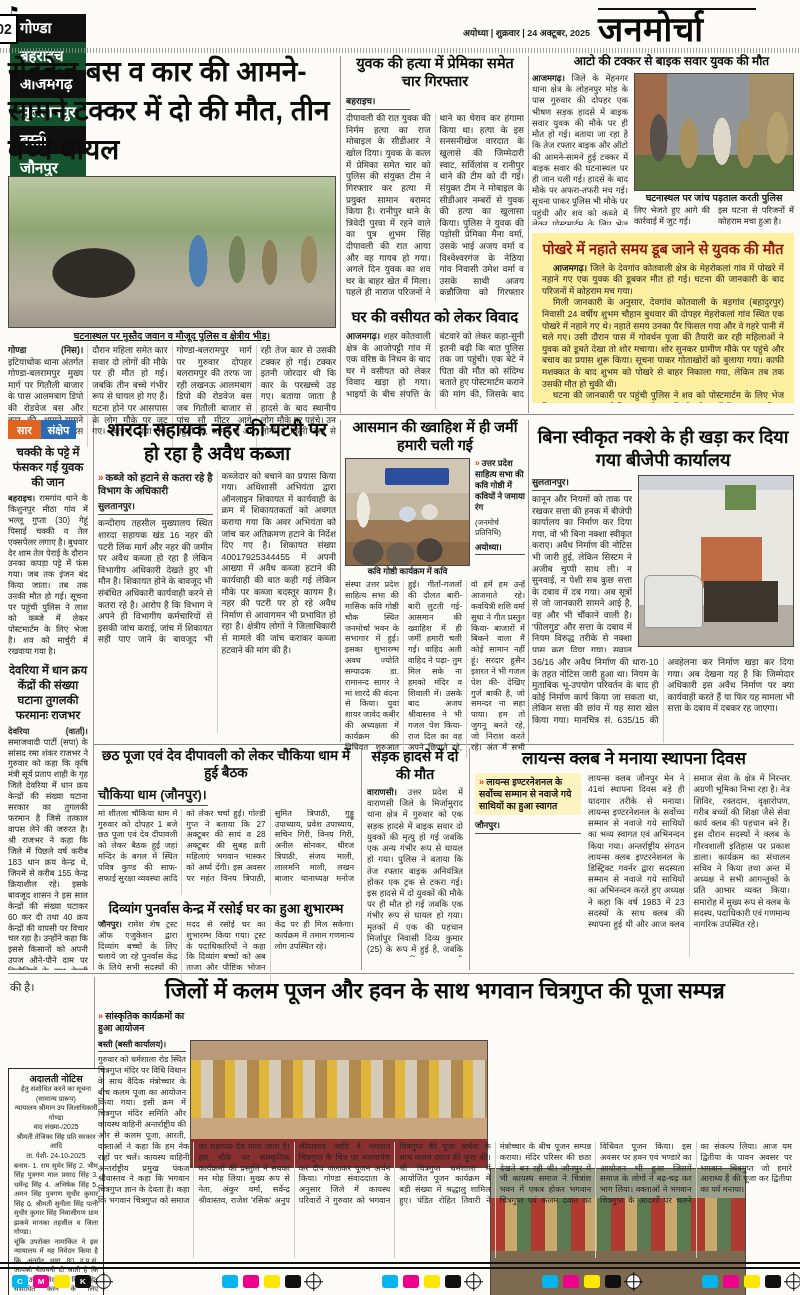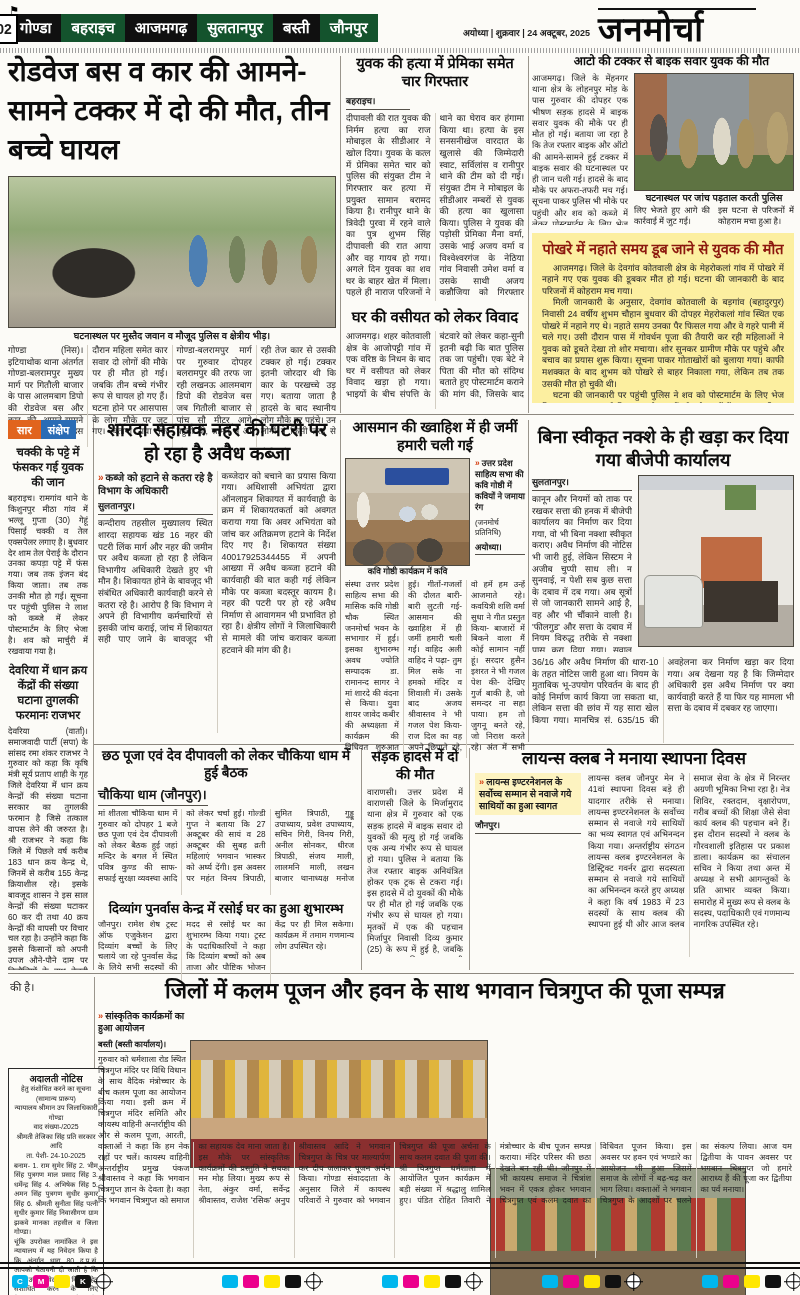--- a/index.html
+++ b/index.html
@@ -1,40 +1,40 @@
 <!DOCTYPE html>
 <html><head>
 <meta charset="utf-8">
 <style>
   html,body{margin:0;padding:0;background:#e9e9e9;}
   .page{position:relative;width:800px;height:1295px;background:#fcfbf7;overflow:hidden;
         font-family:"Liberation Sans","DejaVu Sans",sans-serif;color:#1a1a1a;margin:0 auto;}
   .abs{position:absolute;}
   
-  .tabs{display:flex;gap:0;}
+  .tabs{display:flex;gap:0;flex-direction:column;}
   .tab{color:#fff;font-weight:bold;font-size:15px;line-height:28px;padding:0 10px;white-space:nowrap;}
   .tab.dark{background:#101010;}
   .tab.gray{background:#14532d;}
   .mh-date{font-size:9px;font-weight:bold;white-space:nowrap;color:#222;}
   .logo{font-size:34px;font-weight:900;letter-spacing:.5px;color:#0a0a0a;line-height:1;}
   .logo-rule{height:2px;background:#111;margin-bottom:2px;}
   .pagebox{width:24px;height:26px;border:2px solid #000;display:flex;align-items:center;justify-content:center;
            font-size:14px;font-weight:bold;background:#fff;position:relative;}
   .flag{position:absolute;top:-12px;right:-3px;font-size:11px;color:#000;}
   .stripe{background:repeating-linear-gradient(90deg,#8f8f8f 0 1px,rgba(0,0,0,0) 1px 3px);opacity:.85;}
   
   .vr{position:absolute;width:1px;background:#9a958c;}
   .hr{position:absolute;height:1px;background:#8d887f;}
   .hrb{position:absolute;height:2px;background:#111;}
   
   .hl{font-weight:800;text-align:center;line-height:1.25;color:#0d0d0d;margin:0;}
   .bt{font-size:8.8px;line-height:1.32;text-align:justify;overflow:hidden;color:#242424;}
   .c2{column-count:2;}  .c3{column-count:3;}  .c4{column-count:4;}  .c7{column-count:7;}
   .colr{column-gap:9px;column-rule:1px solid #d2cdc2;}
-  .dl{font-weight:normal;}
+  .dl{font-weight:bold;}
   .dl-rule{font-weight:bold;border-bottom:1px solid #55514a;padding-bottom:2px;margin-bottom:3px;font-size:9px;}
   .chv{color:#d43d10;font-weight:900;margin-right:2px;}
   .sub{font-weight:bold;font-size:10px;line-height:1.3;margin-bottom:4px;}
   .cap{font-size:9.5px;font-weight:bold;text-align:center;line-height:1.2;}
   .flex{display:flex;}
   
   .photo{border:1px solid #4c483f;position:relative;overflow:hidden;background:#a9a49a;}
   .ph-crash{background:
     radial-gradient(ellipse 70px 42px at 26% 64%,#2f2c28 58%,rgba(0,0,0,0) 60%),
     radial-gradient(ellipse 16px 44px at 58% 56%,#4d7fb3 58%,rgba(0,0,0,0) 60%),
@@ -131,21 +131,21 @@
   <i class="vr" style="left:528px;top:420px;height:322px;"></i>
   <i class="hr" style="top:744px;left:94px;width:700px;"></i>
   <i class="vr" style="left:361px;top:748px;height:222px;"></i>
   <i class="vr" style="left:469px;top:748px;height:222px;"></i>
   <i class="hr" style="top:973px;left:8px;width:786px;"></i>
   <i class="vr" style="left:94px;top:977px;height:284px;"></i>
 
   <div class="abs" style="left:8px;top:52px;width:328px;">
     <h1 class="hl" style="font-size:28px;text-align:left;line-height:1.4;">रोडवेज बस व कार की आमने-सामने टक्कर में दो की मौत, तीन बच्चे घायल</h1>
     <div class="photo ph-crash" style="height:150px;margin-top:6px;"></div>
-    <div class="cap" style="margin:2px 0 4px;">घटनास्थल पर मुस्तैद जवान व मौजूद पुलिस व क्षेत्रीय भीड़।</div>
+    <div class="cap" style="margin:2px 0 4px;text-decoration:underline;">घटनास्थल पर मुस्तैद जवान व मौजूद पुलिस व क्षेत्रीय भीड़।</div>
     <div class="bt c4 colr" style="height:102px;">
       <span class="dl">गोण्डा (निस)।</span>
       <span>इटियाथोक थाना अंतर्गत गोण्डा-बलरामपुर मुख्य मार्ग पर गितौली बाजार के पास आलमबाग डिपो की रोडवेज बस और कार की आमने-सामने टक्कर हो गई। इस दौरान महिला समेत कार सवार दो लोगों की मौके पर ही मौत हो गई। जबकि तीन बच्चे गंभीर रूप से घायल हो गए हैं। घटना होने पर आसपास के लोग मौके पर जुट गए। बताया गया कि गोण्डा-बलरामपुर मार्ग पर गुरुवार दोपहर बलरामपुर की तरफ जा रही लखनऊ आलमबाग डिपो की रोडवेज बस जब गितौली बाजार से पांच सौ मीटर आगे पहुंची थी, सामने से आ रही तेज कार से उसकी टक्कर हो गई। टक्कर इतनी जोरदार थी कि कार के परखच्चे उड़ गए। बताया जाता है हादसे के बाद स्थानीय लोग मौके पर पहुंचे। उन लोगों ने किसी तरह से कार में फंसे लोगों को बाहर निकाला। मृतका की पहचान बलरामपुर शहर स्थित पूरब टोला निवासी नीरज श्रीवास्तव (38) व हिना उर्फ अंचल श्रीवास्तवा (30) के रूप में हुई है जबकि घायलों में अवान (06), विनायक (05) व ओमी (12) है। वहीं गंभीर रूप से घायल बच्चों को इलाज के लिए एंबुलेंस की मदद से जिला अस्पताल भेजा गया है। बताया जाता है कि मृतक सवार परिवार सहित अयोध्या दर्शन करने के लिए जा रहे थे।</span>
     </div>
   </div>
 
   <div class="abs" style="left:346px;top:54px;width:178px;">
     <h2 class="hl" style="font-size:14.5px;">युवक की हत्या में प्रेमिका समेत चार गिरफ्तार</h2>
     <div class="dl-rule" style="width:64px;margin-top:4px;">बहराइच।</div>
     <div class="bt c2 colr" style="height:188px;">दीपावली की रात युवक की निर्मम हत्या का राज मोबाइल के सीडीआर ने खोल दिया। युवक के कत्ल में प्रेमिका समेत चार को पुलिस की संयुक्त टीम ने गिरफ्तार कर हत्या में प्रयुक्त सामान बरामद किया है। रानीपुर थाने के त्रिवेदी पुरवा में रहने वाले का पुत्र शुभम सिंह दीपावली की रात आया और वह गायब हो गया। अगले दिन युवक का शव घर के बाहर खेत में मिला। पहले ही नाराज परिजनों ने थाने का घेराव कर हंगामा किया था। हत्या के इस सनसनीखेज वारदात के खुलासे की जिम्मेदारी स्वाट, सर्विलांस व रानीपुर थाने की टीम को दी गई। संयुक्त टीम ने मोबाइल के सीडीआर नम्बरों से युवक की हत्या का खुलासा किया। पुलिस ने युवक की पड़ोसी प्रेमिका मैना वर्मा, उसके भाई अजय वर्मा व विश्वेश्वरगंज के नेठिया गांव निवासी उमेश वर्मा व उसके साथी अजय कन्नौजिया को गिरफ्तार किया। हत्या के पीछे प्रेम प्रसंग का मामला सामने आया। युवती का विवाह हत्याकांड में शामिल उमेश वर्मा से तय था।</div>

